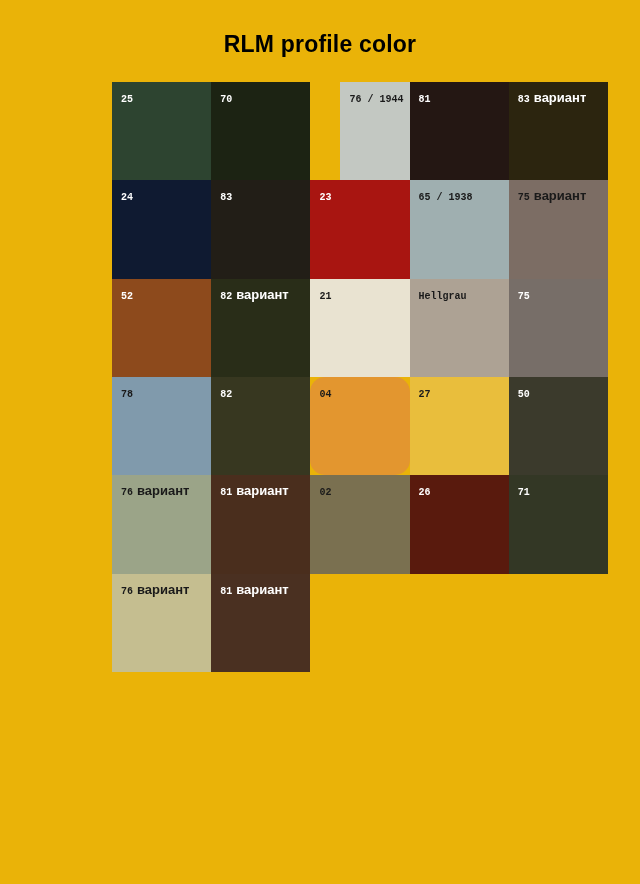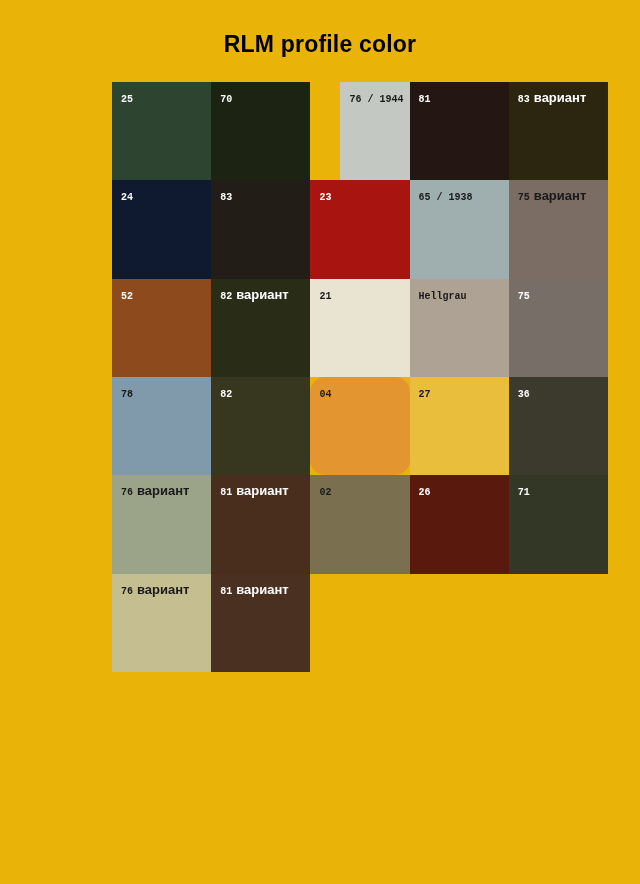--- a/index.html
+++ b/index.html
@@ -131,21 +131,21 @@
       <div class="swatch light-text" style="background: rgb(55, 55, 32);">
         <div class="swatch-label"><span class="swatch-code">82</span></div>
       </div>
       <div class="swatch dark-text" style="background: rgb(227, 150, 47); border-radius: 15px;">
         <div class="swatch-label"><span class="swatch-code">04</span></div>
       </div>
       <div class="swatch dark-text" style="background: rgb(233, 190, 60);">
         <div class="swatch-label"><span class="swatch-code">27</span></div>
       </div>
       <div class="swatch light-text" style="background: rgb(59, 58, 44);">
-        <div class="swatch-label"><span class="swatch-code">36</span></div>
+        <div class="swatch-label"><span class="swatch-code">50</span></div>
       </div>
       <div class="swatch dark-text" style="background: rgb(155, 164, 136);">
         <div class="swatch-label"><span class="swatch-code">76</span><span class="swatch-variant">вариант</span></div>
       </div>
       <div class="swatch light-text" style="background: rgb(74, 46, 29);">
         <div class="swatch-label"><span class="swatch-code">81</span><span class="swatch-variant">вариант</span></div>
       </div>
       <div class="swatch dark-text" style="background: rgb(122, 112, 80);">
         <div class="swatch-label"><span class="swatch-code">02</span></div>
       </div>

